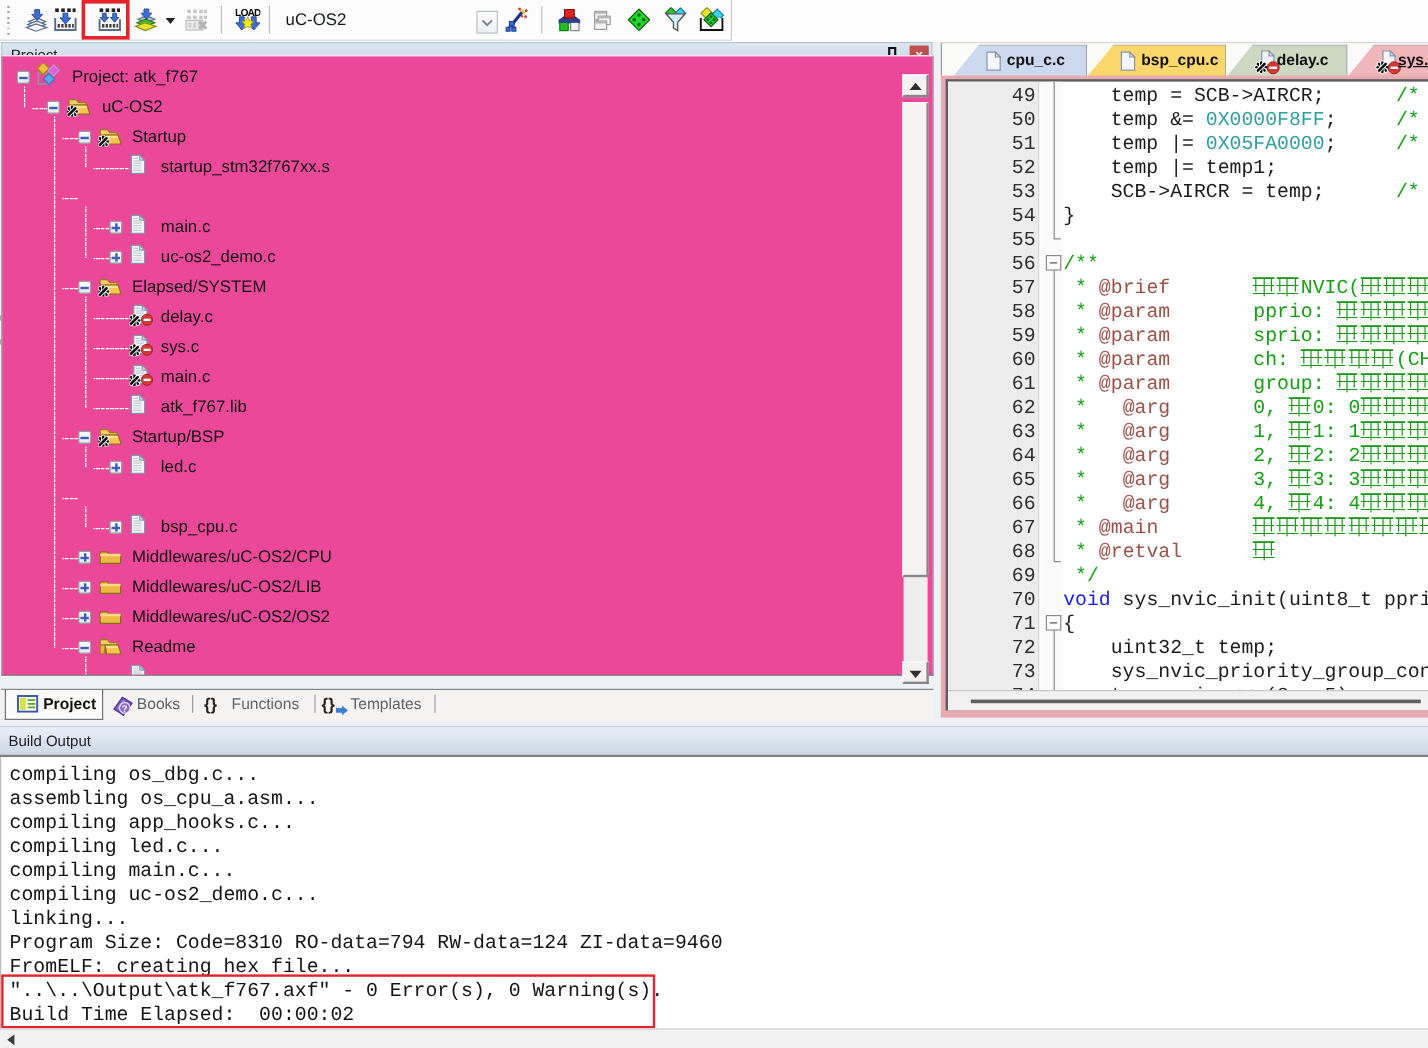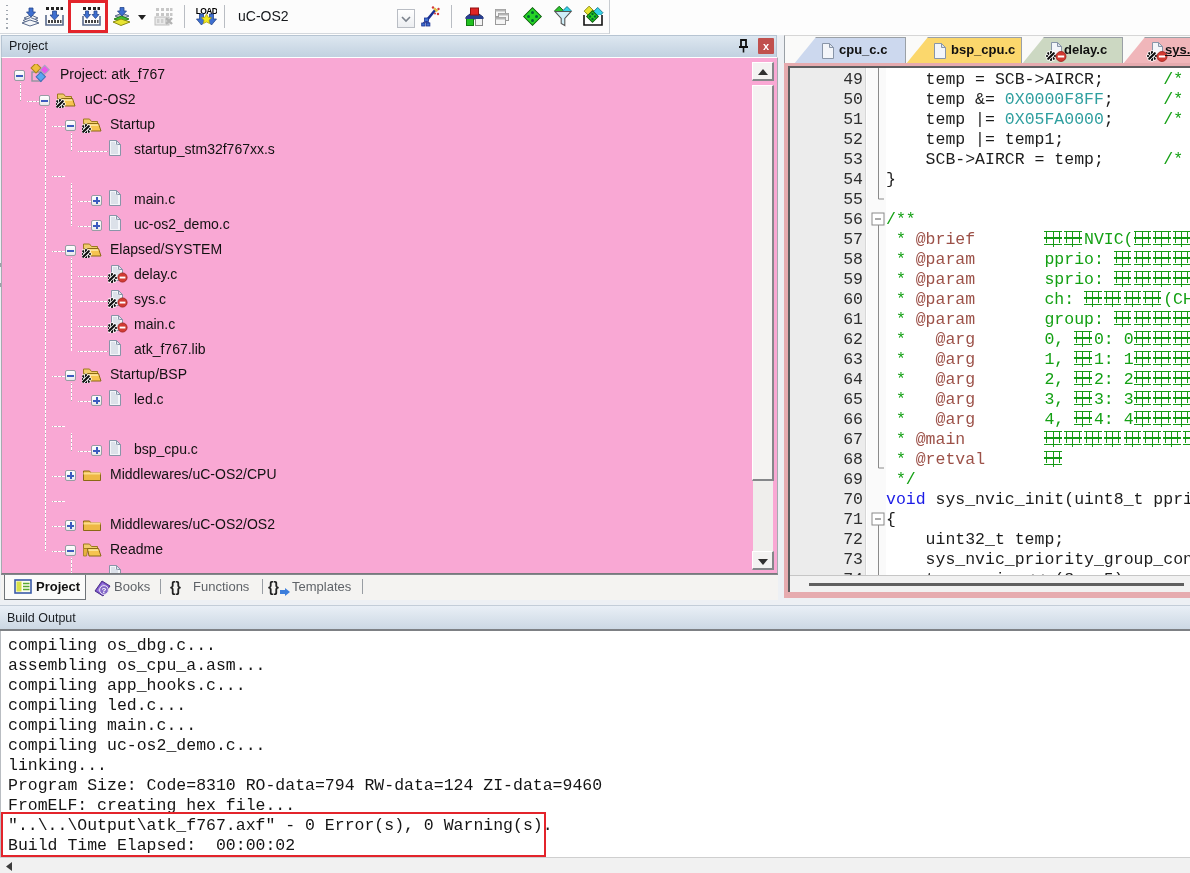--- a/index.html
+++ b/index.html
@@ -12,21 +12,21 @@
 .grip{left:6px;top:4px;width:2px;height:26px;background:repeating-linear-gradient(#fcfcfc 0 1px,#a0a6ae 1px 2.5px,#fcfcfc 2.5px 4.5px)}
 .tbico{position:absolute;top:6px}
 .tbsep{position:absolute;top:5px;width:1px;height:23px;background:#b9bdc3}
 #redbox1{left:68px;top:0px;width:40px;height:33px;border:3px solid #e3242b}
 #combotext{left:238px;top:8px;font-size:14px;color:#15181c}
 #combobtn{left:397px;top:9px;width:18px;height:19px;background:linear-gradient(#ffffff,#eceef1);border:1px solid #b9bdc4}
 
 #lheader{left:1px;top:35px;width:776px;height:22px;background:linear-gradient(#dde7f0,#c2d1e0);border:1px solid #b6c4d2;border-bottom:0}
 #lheader .t{position:absolute;left:7px;top:3px;font-size:12.5px;color:#1b1e22}
 #xbtn{left:758px;top:38px;width:16px;height:16px;background:#c0504d;color:#fff;font-size:11px;font-weight:bold;text-align:center;line-height:16px;border-radius:1px}
-#tree{left:1px;top:57px;width:777px;height:517px;background:#f9a8d4;border:1px solid #a6aab0;border-top:1px solid #fff;border-bottom:1px solid #77797c;overflow:hidden}
+#tree{left:1px;top:46px;width:777px;height:517px;background:#ec4899;border:1px solid #a6aab0;border-top:1px solid #fff;border-bottom:1px solid #77797c;overflow:hidden}
 .trow{position:absolute;height:25px;font-size:14px;color:#121212;white-space:nowrap}
 .trow .lbl{position:absolute;top:3px}
 .texp{position:absolute;top:7px;width:11px;height:11px;background:linear-gradient(#fff,#e9e9ea);border:1px solid #979da3;border-radius:2px}
 .texp i{position:absolute;left:1px;top:3.5px;width:7px;height:2px;background:#3b5bbf}
 .texp.plus b{position:absolute;left:3.5px;top:1px;width:2px;height:7px;background:#3b5bbf}
 .dotv{position:absolute;width:1px;background-image:repeating-linear-gradient(#fff 0 1px,#adadad 1px 2px,#fff 2px 4px)}
 .doth{position:absolute;height:1px;background-image:repeating-linear-gradient(90deg,#fff 0 1px,#adadad 1px 2px,#fff 2px 4px)}
 
 #tsb{left:752px;top:62px;width:23px;height:510px}
 .sbbtn{position:absolute;left:0;width:22px;height:19px;background:#f3f2f1;border:1px solid #fff;border-right:2px solid #85878a;border-bottom:2px solid #85878a}
@@ -507,20 +507,31 @@
 <div class="trow" style="left:0;top:405px;width:777px">
       <div class="texp plus" style="left:63px">
         <i></i>
         <b></b>
       </div>
       <svg class="abs" style="left:80px;top:3px" width="21" height="17" viewBox="0 0 21 17">
         <path d="M1.5 5 L7.5 5 L9 7 L18.5 7 L18.5 14.5 L1.5 14.5 Z" fill="#eeb845" stroke="#8a6914" stroke-width="1"></path>
         <path d="M1.5 7.5 L18.5 7.5" stroke="#fcdc8a" stroke-width="2"></path>
       </svg>
       <span class="lbl" style="left:108px">Middlewares/uC-OS2/CPU</span>
+    </div>
+<div class="trow" style="left:0;top:430px;width:777px">
+      <div class="texp plus" style="left:63px">
+        <i></i>
+        <b></b>
+      </div>
+      <svg class="abs" style="left:80px;top:3px" width="21" height="17" viewBox="0 0 21 17">
+        <path d="M1.5 5 L7.5 5 L9 7 L18.5 7 L18.5 14.5 L1.5 14.5 Z" fill="#eeb845" stroke="#8a6914" stroke-width="1"></path>
+        <path d="M1.5 7.5 L18.5 7.5" stroke="#fcdc8a" stroke-width="2"></path>
+      </svg>
+      <span class="lbl" style="left:108px">Middlewares/uC-OS2/LIB</span>
     </div>
 <div class="trow" style="left:0;top:455px;width:777px">
       <div class="texp plus" style="left:63px">
         <i></i>
         <b></b>
       </div>
       <svg class="abs" style="left:80px;top:3px" width="21" height="17" viewBox="0 0 21 17">
         <path d="M1.5 5 L7.5 5 L9 7 L18.5 7 L18.5 14.5 L1.5 14.5 Z" fill="#eeb845" stroke="#8a6914" stroke-width="1"></path>
         <path d="M1.5 7.5 L18.5 7.5" stroke="#fcdc8a" stroke-width="2"></path>
       </svg>

